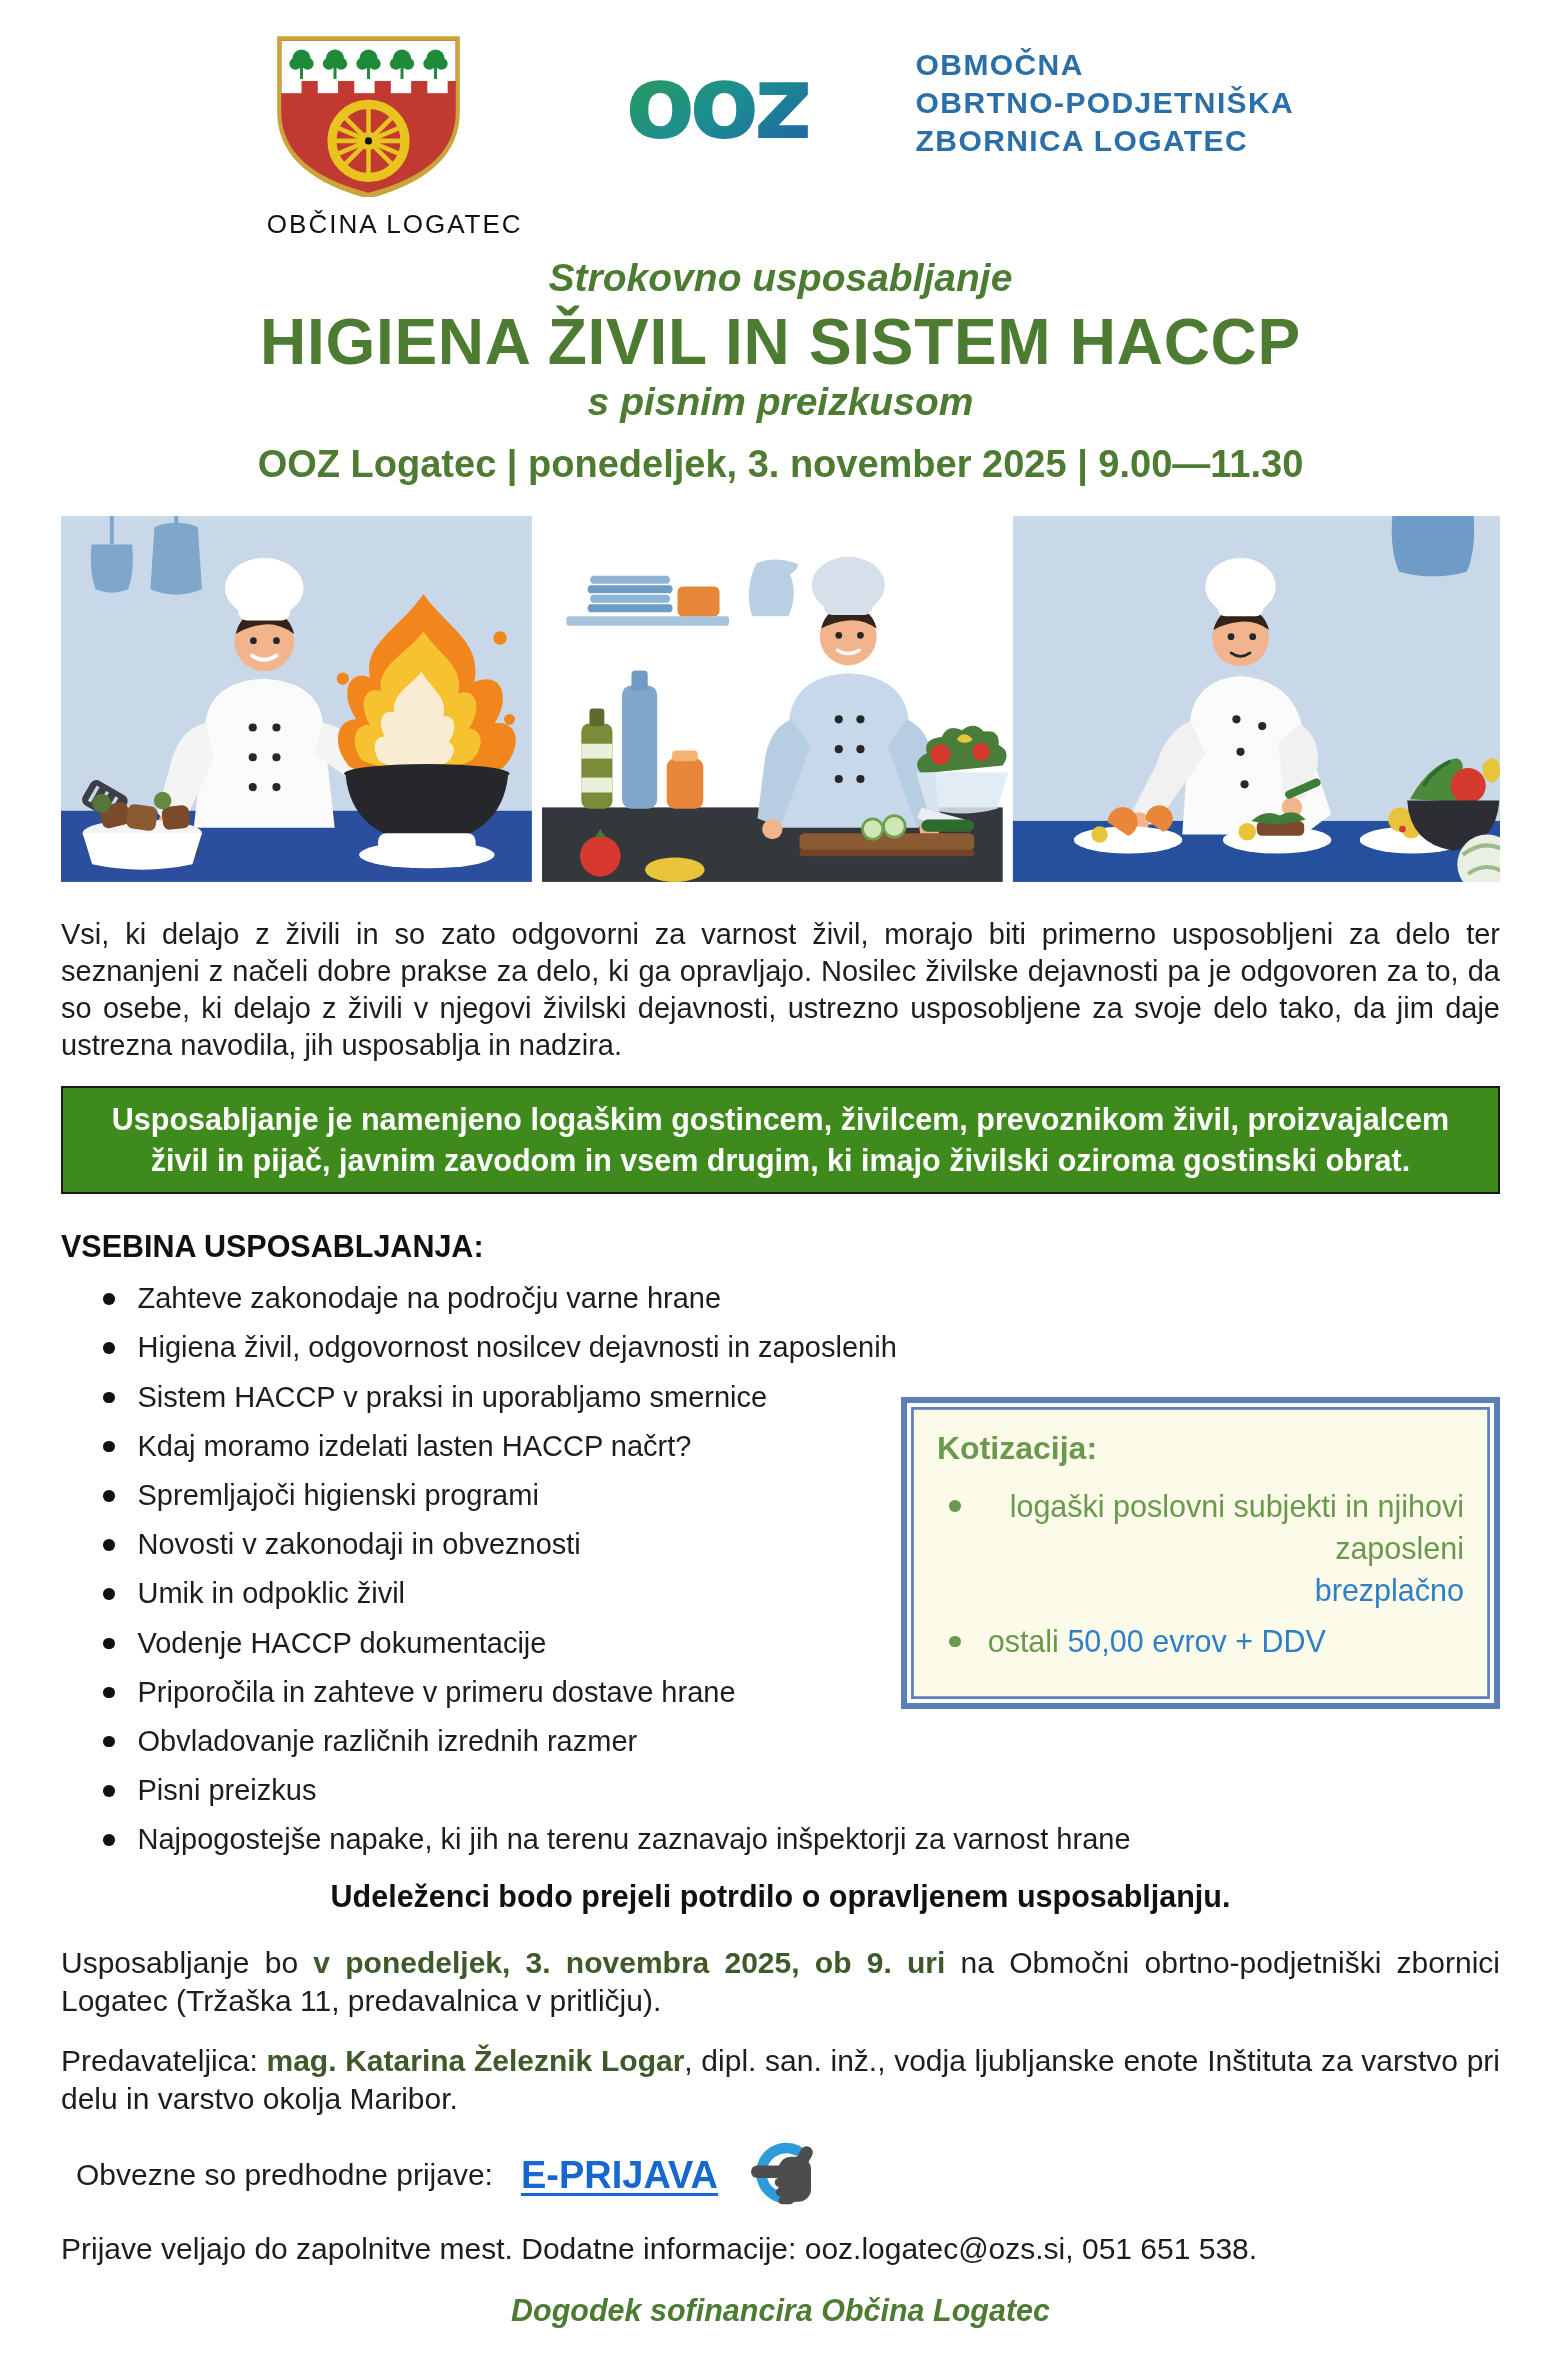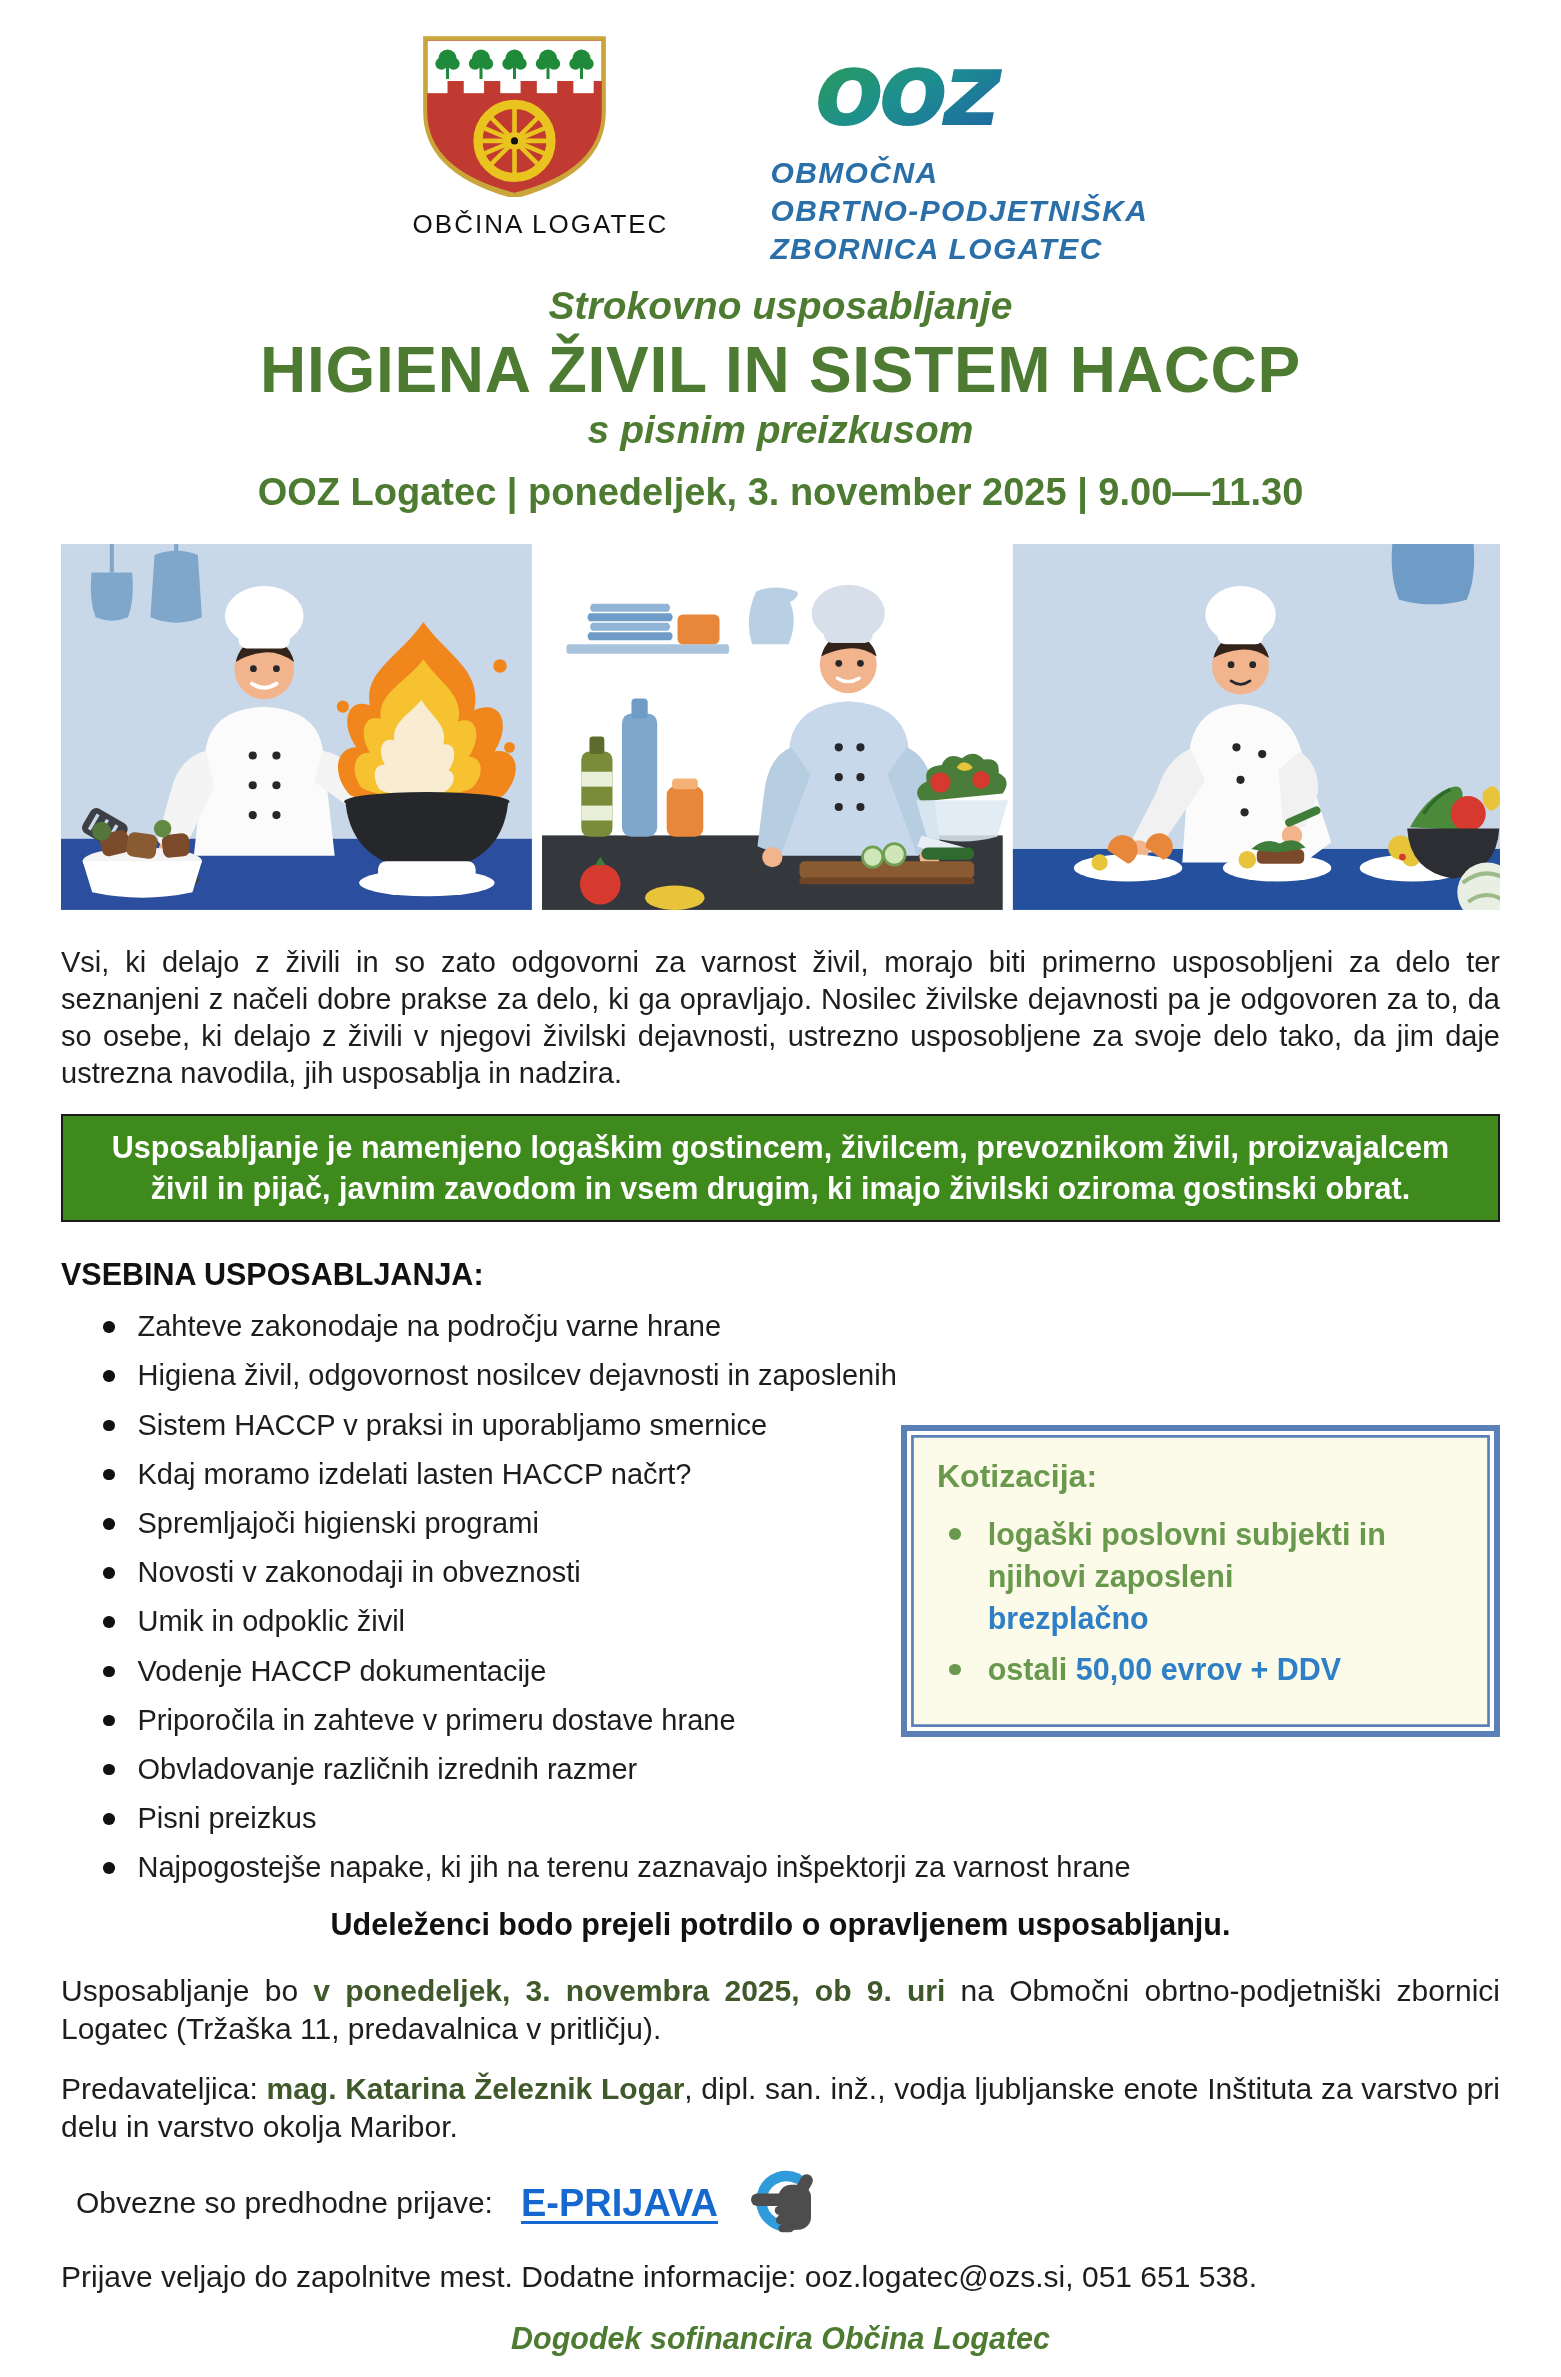--- a/index.html
+++ b/index.html
@@ -9,21 +9,21 @@
   }
   *{box-sizing:border-box;margin:0;padding:0}
   body{background:#888;font-family:"Liberation Sans",sans-serif;color:var(--ink);}
   .page{width:1561px;height:2377px;background:#fff;margin:0 auto;overflow:hidden;position:relative;}
   .content{padding:0 61px;}
 
   
   .logos{display:flex;justify-content:center;align-items:flex-start;gap:102px;padding-top:34px;}
   .muni{display:flex;flex-direction:column;align-items:flex-start;}
   .muni-caption{font-size:26px;letter-spacing:2px;color:#111;margin-top:12.2px;}
-  .ooz{display:flex;flex-direction:column;align-items:center;padding-top:5.4px;font-style:italic;}
+  .ooz{display:flex;align-items:flex-end;padding-top:5.4px;}
   .ooz-lines{margin-top:6.8px;font-weight:bold;color:var(--ooz-blue);font-size:30px;line-height:38px;letter-spacing:1.4px;}
 
   
   .kicker{margin-top:16.3px;text-align:center;font-size:39px;font-weight:bold;font-style:italic;color:var(--title-green);}
   .main-title{margin-top:4.1px;text-align:center;font-size:64px;font-weight:bold;color:var(--title-green);letter-spacing:0.7px;}
   .subtitle{margin-top:1.4px;text-align:center;font-size:39px;font-weight:bold;font-style:italic;color:var(--title-green);}
   .schedule{margin-top:19px;text-align:center;font-size:38px;font-weight:bold;color:var(--title-green);}
 
   .illustration{display:block;margin:30px auto 0 auto;}
 
@@ -37,21 +37,21 @@
   .agenda ul{list-style:none;}
   .agenda li{display:flex;align-items:flex-start;gap:23px;font-size:29px;line-height:37px;margin-bottom:12.2px;padding-left:42px;}
   .dot{flex:0 0 auto;width:11.5px;height:11.5px;border-radius:50%;background:#111;margin-top:13px;}
 
   .fee-box{position:absolute;top:168px;right:0;width:599px;background:var(--box-bg);
     border:6.1px solid var(--box-border-blue);
     box-shadow:inset 0 0 0 4.1px #fff, inset 0 0 0 6.8px var(--box-border-blue);
     padding:27px 30px 31px 30px;}
   .fee-box h3{font-size:32px;font-weight:bold;color:var(--box-green);margin-bottom:17.6px;}
   .fee-box ul{list-style:none;}
-  .fee-box li{display:flex;gap:27px;font-size:30.5px;line-height:42px;font-weight:bold;margin-bottom:9.5px;padding-left:12.2px;}
+  .fee-box li{display:flex;gap:27px;font-size:30.5px;line-height:42px;font-weight:normal;margin-bottom:9.5px;padding-left:12.2px;text-align:right;}
   .fee-box .dot{background:var(--box-green);margin-top:15.6px;}
   .fee-green{color:var(--box-green);}
   .fee-blue{color:var(--box-blue);}
   .fee-box li:first-of-type .fee-blue{display:block;}
 
   .certificate{margin-top:20.3px;text-align:center;font-size:30.5px;font-weight:bold;color:#111;}
 
   .bodypara{margin-top:30px;font-size:30px;line-height:38px;text-align:justify;}
   .bodypara + .bodypara{margin-top:22px;}
   .bgreen{font-weight:bold;color:var(--emph-green);}

